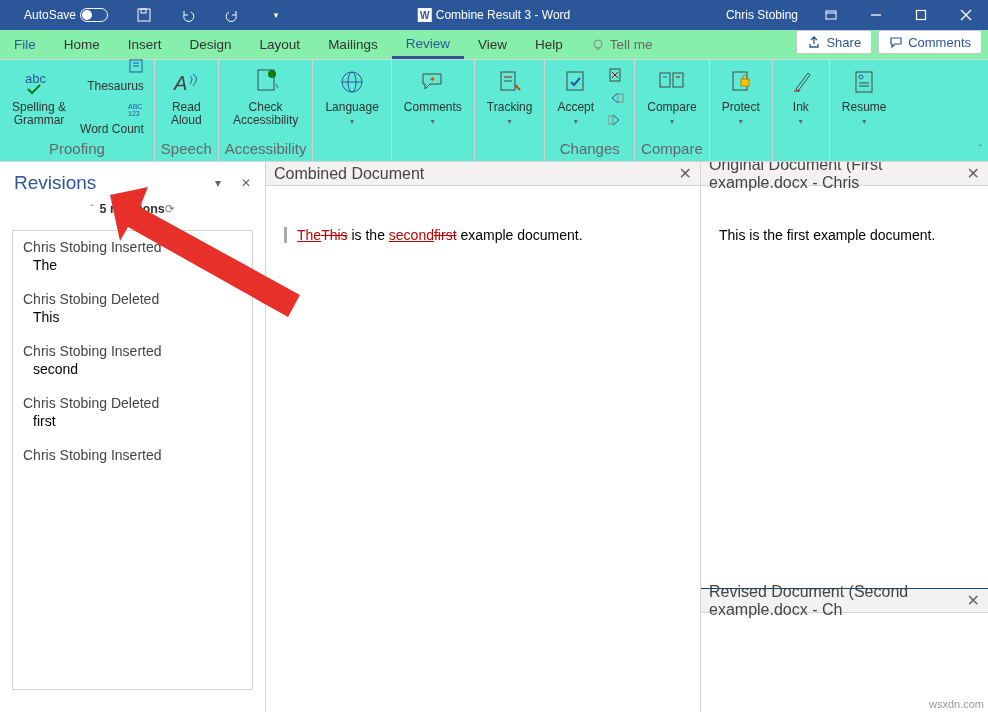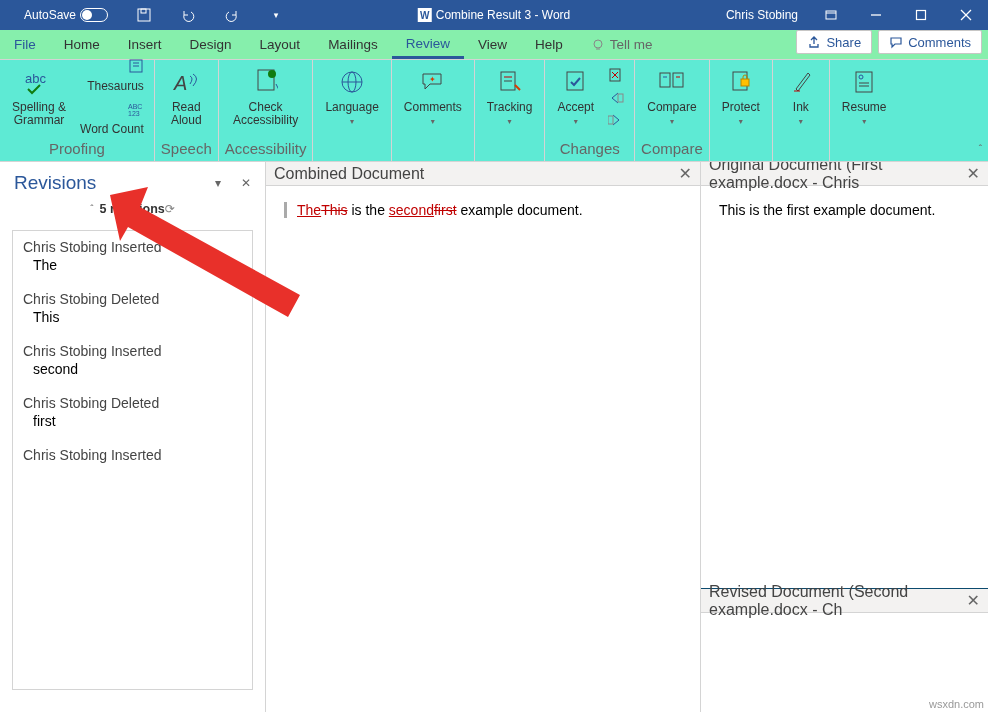--- a/index.html
+++ b/index.html
@@ -46,21 +46,21 @@
 .pane-rev-sub{padding:2px 14px 8px;display:flex;justify-content:center;align-items:center;font-size:12.5px;color:#333;}
 .pane-rev-sub .chev{font-size:10px;color:#666;margin-right:6px;}
 .pane-rev-sub .refresh{color:#888;cursor:pointer;font-size:12px;}
 .rev-list{border:1px solid #D4D4D4;margin:6px 12px;background:#fff;height:460px;}
 .rev-item{padding:8px 10px 10px;font-size:14px;color:#333;}
 .rev-item .author{color:#444;}
 .rev-item .change{padding:2px 0 0 10px;color:#000;}
 .pane-center{flex:1;display:flex;flex-direction:column;border-right:1px solid #D4D4D4;}
 .pane-header{height:24px;background:#F3F2F1;border-bottom:1px solid #D4D4D4;display:flex;align-items:center;justify-content:space-between;padding:0 8px;font-size:16px;color:#444;}
 .pane-header .x{cursor:pointer;color:#666;}
-.doc-body{flex:1;padding:16px 18px;font-size:14px;color:#000;}
+.doc-body{flex:1;padding:16px 18px;font-size:14px;color:#000;margin-top:25px;}
 .track-bar{border-left:3px solid #AAA;padding-left:10px;}
 .ins{color:#C00000;text-decoration:underline;}
 .del{color:#C00000;text-decoration:line-through;}
 .pane-right{width:287px;display:flex;flex-direction:column;}
 .pane-right .top{height:427px;display:flex;flex-direction:column;border-bottom:1px solid #0c4a6e;}
 .pane-right .bottom{flex:1;display:flex;flex-direction:column;}
 
 .arrow{position:absolute;left:100px;top:185px;pointer-events:none;}
 .watermark{position:absolute;right:4px;bottom:2px;font-size:11px;color:#999;}
 svg{display:block;}

